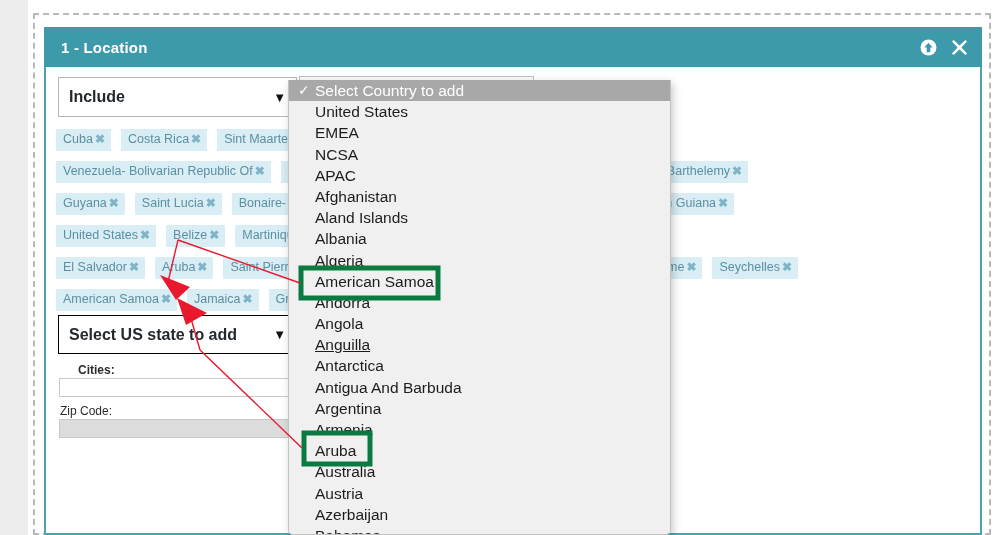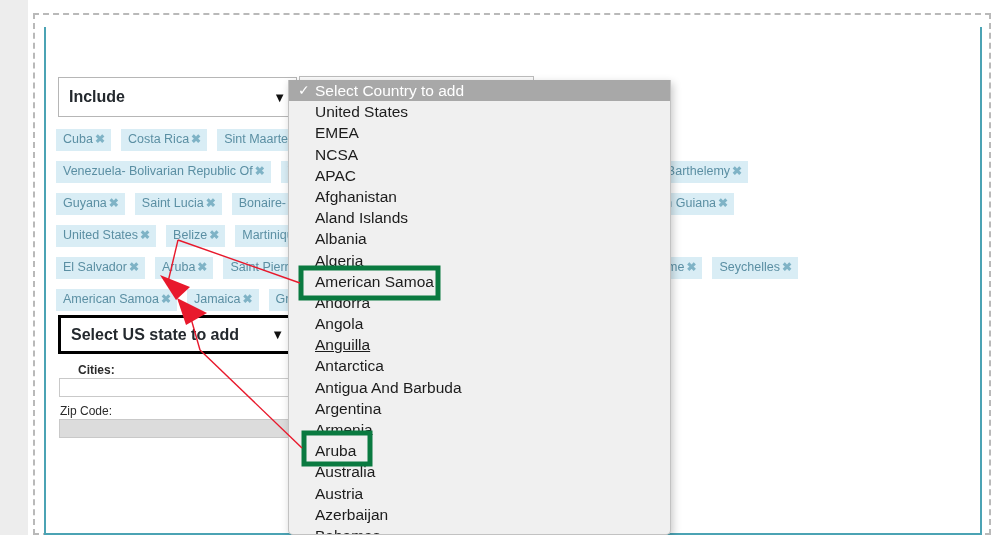--- a/index.html
+++ b/index.html
@@ -70,21 +70,21 @@
   .chip {
     background: #d9edf5; color: #5b8fa3; font-size: 12.5px;
     padding: 3px 6px 4px 7px; height: 22px; line-height: 15px;
     display: inline-flex; align-items: center; cursor: pointer; justify-content: center;
   }
   .chip .x { font-size: 12px; margin-left: 2px; color: #7fb3c6; font-weight: bold; }
 
   
   .sel-state {
     position: absolute; left: 12px; top: 248px; width: 239px; height: 39px;
-    border: 3px solid #000000; background:#fff;
+    border: 1px solid #000000; background:#fff;
     display:flex; align-items:center; padding: 0 10px;
     font-size: 16px; font-weight: bold; color:#24292e; cursor: pointer;
   }
   .sel-state .caret { margin-left:auto; font-size:13px; color:#111; }
 
   .fld-label { position:absolute; font-size: 12px; color:#2b2b2b; }
   .fld-box { position:absolute; border:1px solid #c9c9c9; }
 
   .lbl-cities { left: 32px; top: 296px; font-weight: bold; }
   .inp-cities { left: 13px; top: 311px; width: 238px; height: 19px; background:#ffffff; }
@@ -120,20 +120,36 @@
 </head>
 <body>
 
 <div id="root">
 
   <div class="page-sheet"></div>
   <div class="dashed-wrap"></div>
 
   <div class="panel"></div>
 
+  <div class="panel-header">
+    <span class="panel-title">1 - Location</span>
+    <div class="header-actions">
+      <span class="hdr-icon">
+        <svg width="17" height="17" viewBox="0 0 17 17">
+          <circle cx="8.5" cy="8.5" r="8" fill="#ffffff"></circle>
+          <path d="M8.5 3.8 L12.6 8.4 H10.3 V13.2 H6.7 V8.4 H4.4 Z" fill="#3d9aab"></path>
+        </svg>
+      </span>
+      <span class="hdr-icon">
+        <svg width="17" height="17" viewBox="0 0 17 17">
+          <path d="M2.6 1 L8.5 6.6 L14.4 1 L16 2.6 L10.4 8.5 L16 14.4 L14.4 16 L8.5 10.4 L2.6 16 L1 14.4 L6.6 8.5 L1 2.6 Z" fill="#ffffff"></path>
+        </svg>
+      </span>
+    </div>
+  </div>
 
   <div class="panel-body">
 
     <div class="sel-include">
       <span>Include</span>
       <span class="caret">▼</span>
     </div>
 
     <input class="country-input" type="text" placeholder="" style="">
 

